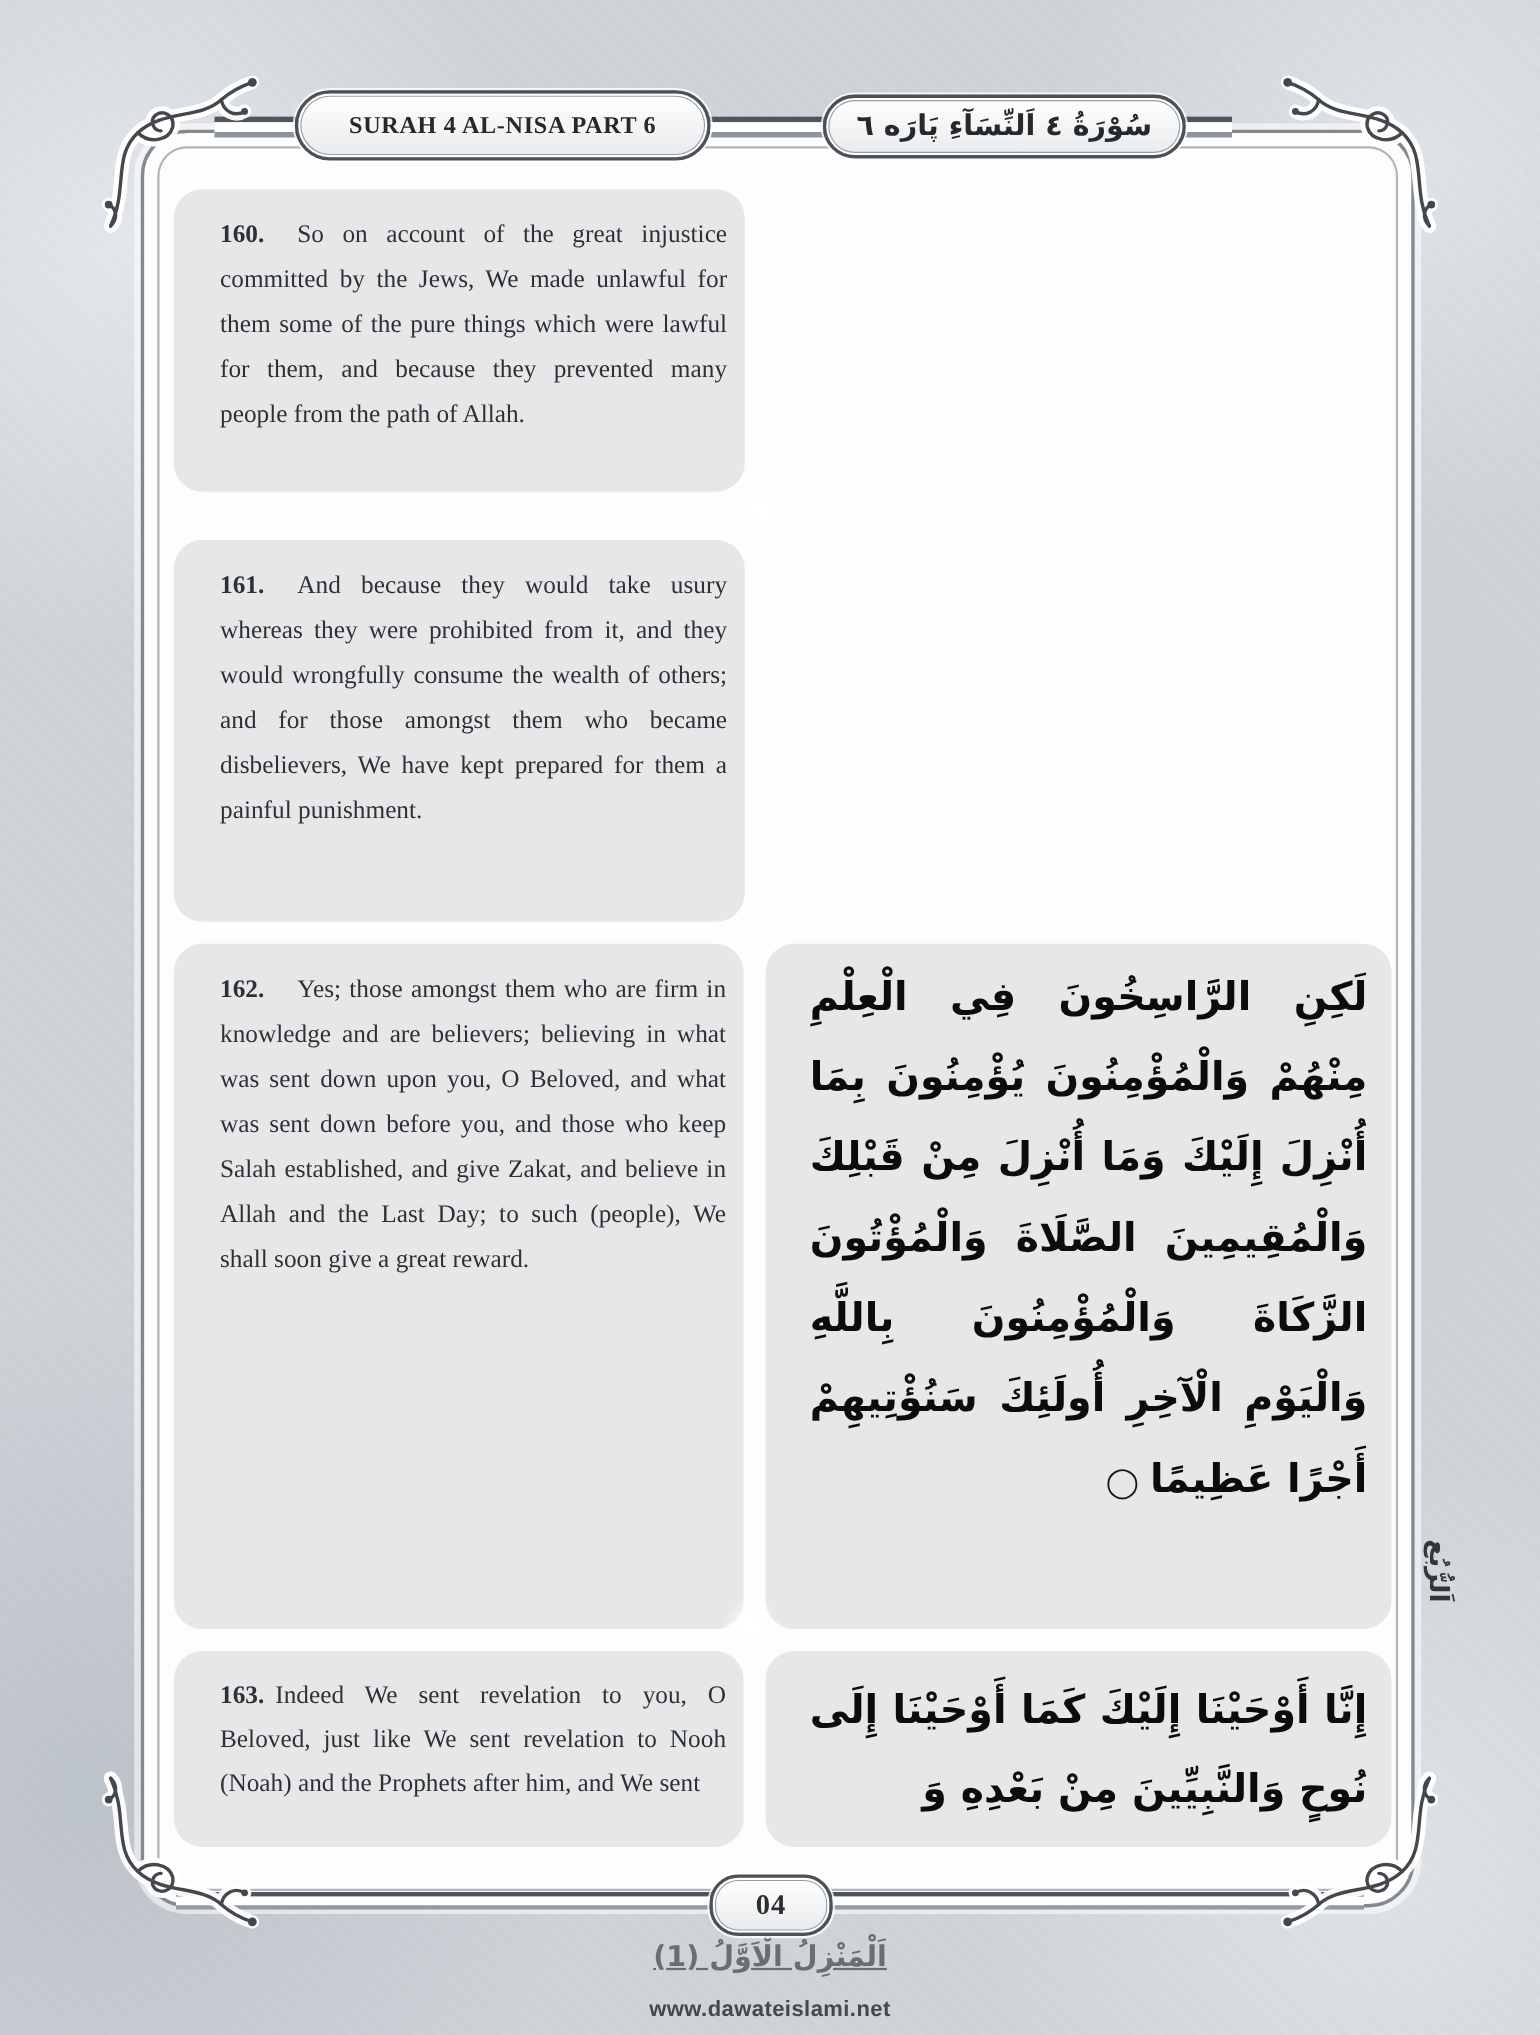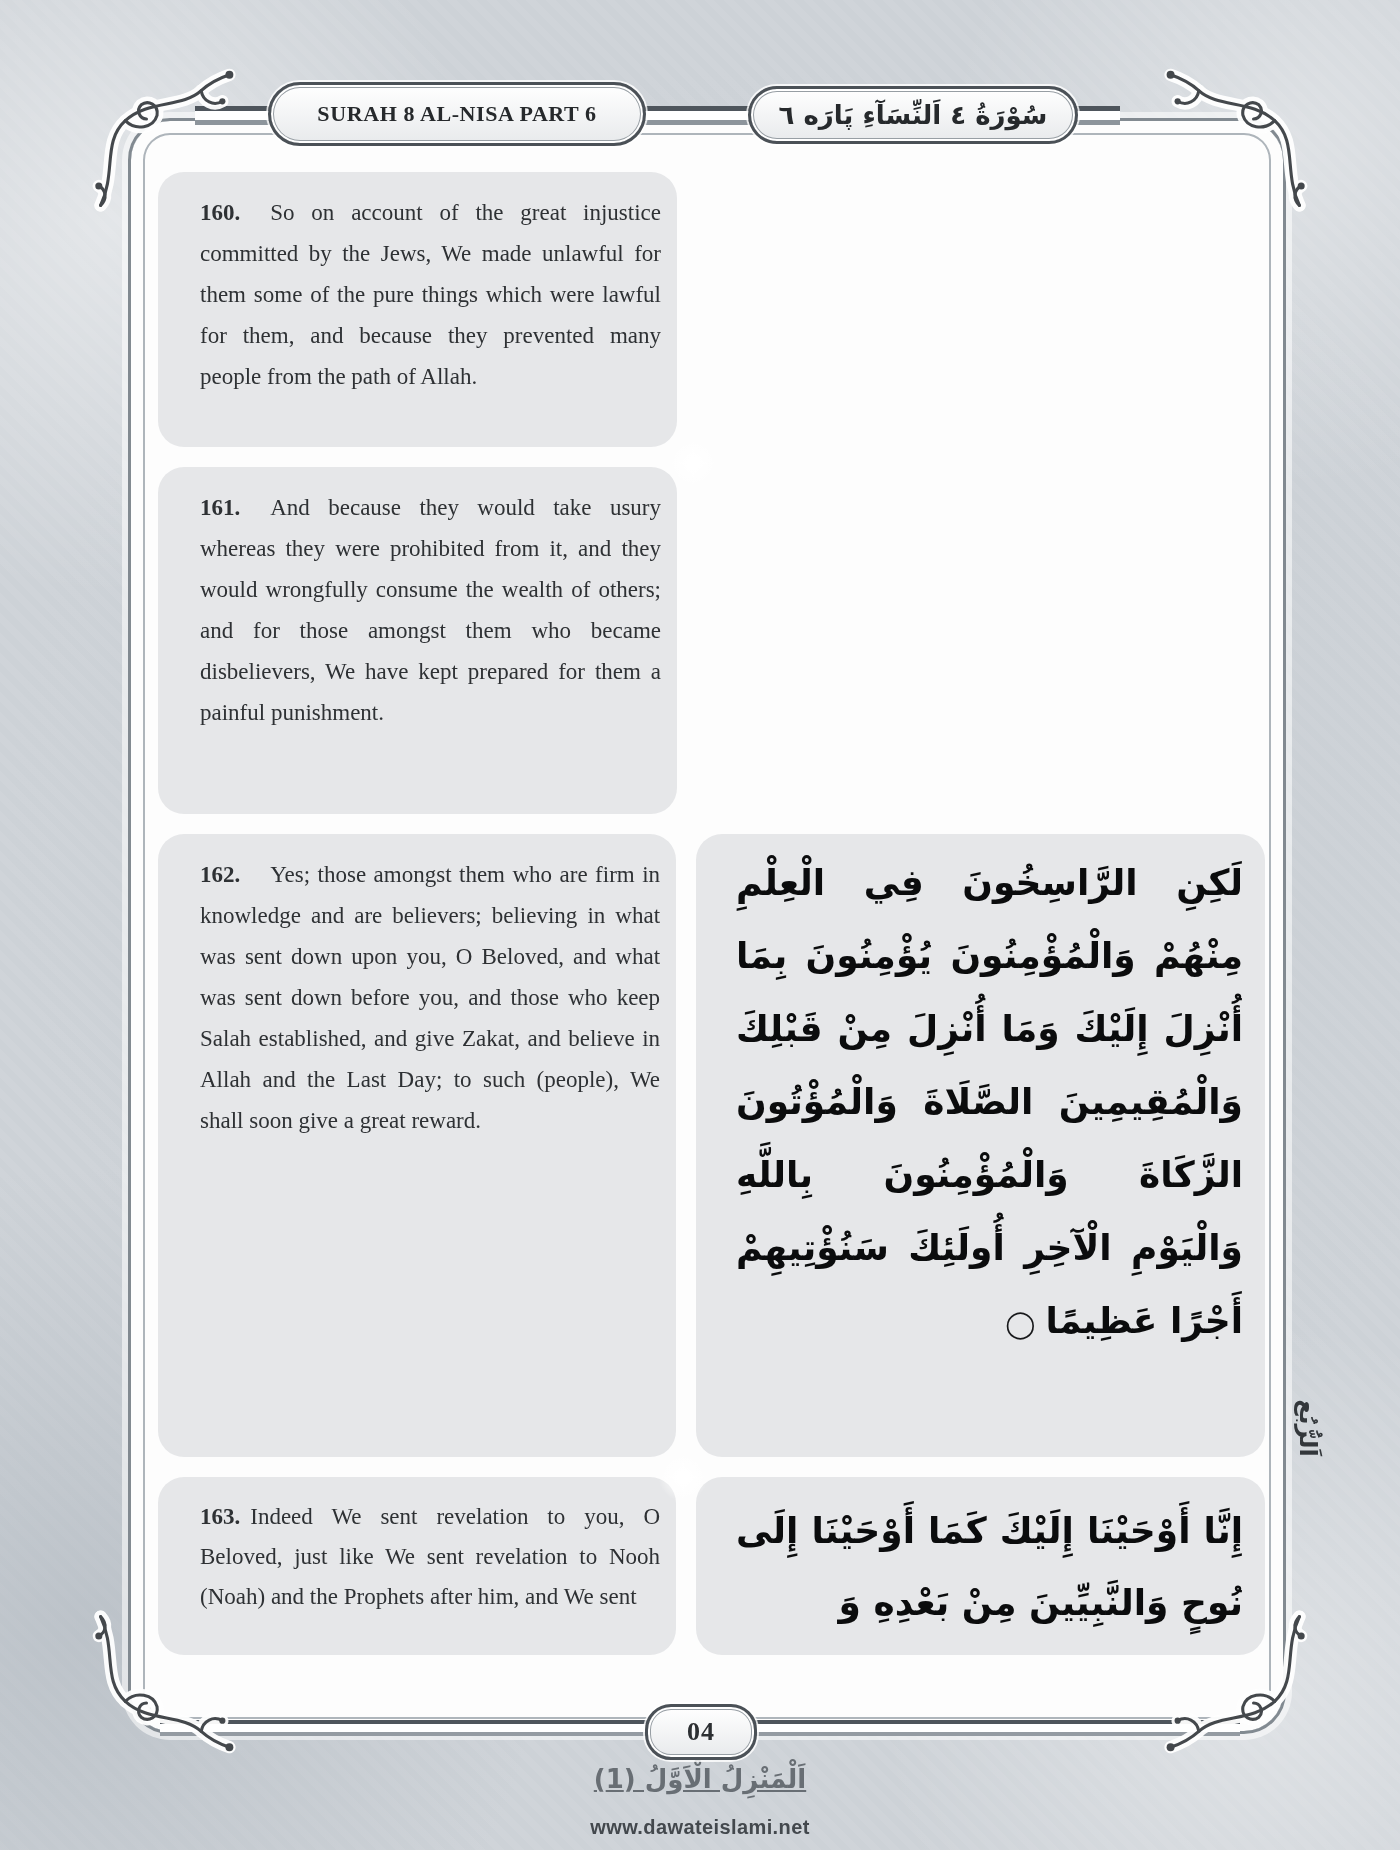--- a/index.html
+++ b/index.html
@@ -41,21 +41,21 @@
   .pill-page span{font:700 26px "Liberation Serif",serif;color:#2c2f32;letter-spacing:1px;}
   
   .footer-rule{
     position:absolute;left:160px;top:1720px;width:1080px;height:8px;
     border-top:4px solid #4e555c;border-bottom:4px solid #949ba2;background:#fff;z-index:2;
   }
   
   .content{position:absolute;left:158px;top:172px;width:1107px;z-index:1;}
   .row{display:flex;gap:20px;}
   .row1{height:275px;}
-  .row2{height:347px;margin-top:20px;}
+  .row2{height:347px;margin-top:44px;}
   .row3{height:623px;margin-top:20px;}
   .row4{height:178px;margin-top:20px;}
   .box{box-sizing:border-box;height:100%;background:#e6e7e9;border-radius:26px;overflow:hidden;}
   .en-box{width:519px;padding:20px 16px 0 42px;}
   .ar-box{width:570px;padding:12px 22px 0 40px;direction:rtl;}
   .en{margin:0;font-family:"Liberation Serif",serif;font-size:23px;line-height:41px;
       color:#2e3134;text-align:justify;}
   .vnum{font-weight:700;margin-right:30px;}
   .row4 .vnum{margin-right:10px;}
   .row4 .en{line-height:40px;}
@@ -179,21 +179,21 @@
     <g fill="#44484c" stroke="none">
       <circle cx="158" cy="10" r="4.5"></circle>
         <circle cx="150" cy="40" r="3.5"></circle>
         <circle cx="10" cy="136" r="4"></circle>
     </g>
   </g>
 </svg>
 
 <div class="header-rule"></div>
 <div class="pill pill-en">
-  <span>SURAH 8 AL-NISA PART 6</span>
+  <span>SURAH 4 AL-NISA PART 6</span>
 </div>
 <div class="pill pill-ar">
   <span>سُوْرَةُ ٤ اَلنِّسَآءِ پَارَه ٦</span>
 </div>
 
 <div class="content">
 
   <div class="row row1">
     <div class="box en-box">
       <p class="en"><b class="vnum">160.</b><span>So on account of the great injustice committed by the Jews, We made unlawful for them some of the pure things which were lawful for them, and because they prevented many people from the path of Allah.</span></p>

